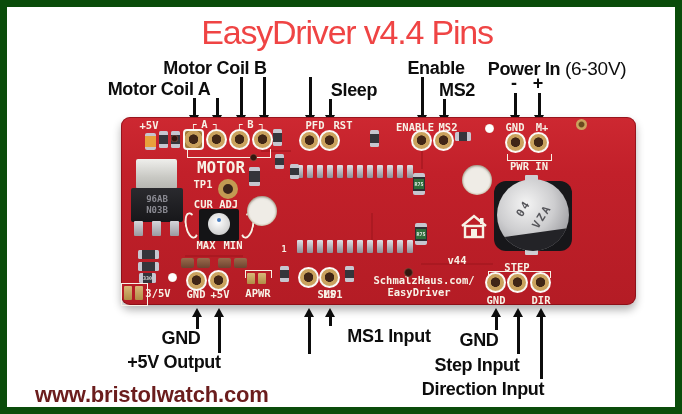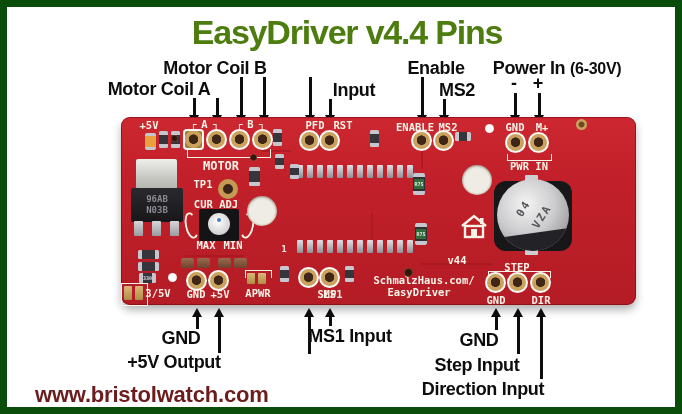--- a/index.html
+++ b/index.html
@@ -4,40 +4,40 @@
 <style>
   :root{
     --border-green:#0a4c0a; --board-red:#c2202a; --board-red-dark:#9e161d;
     --silkscreen:#f7f2e6; --ink:#0d0d0d; --website-maroon:#6b1d1d; --pad-gold:#caa25d;
   }
   html,body{margin:0;padding:0;background:#fff;}
   .frame{position:relative;width:682px;height:414px;box-sizing:border-box;
     border:7px solid var(--border-green);background:#fff;overflow:hidden;
     font-family:"Liberation Sans",sans-serif;}
   .title{position:absolute;left:340px;top:6px;transform:translateX(-50%);
-    font-size:34px;letter-spacing:-1.2px;color:#4d7c0f;white-space:nowrap;font-weight:700;}
+    font-size:34px;letter-spacing:-1.2px;color:#ef4444;white-space:nowrap;font-weight:400;}
   .lbl{position:absolute;transform:translateX(-50%);font-weight:bold;font-size:18px;
     letter-spacing:-.3px;line-height:1;color:var(--ink);white-space:nowrap;}
-  .lbl small{font-size:16px;font-weight:bold;}
+  .lbl small{font-size:19px;font-weight:normal;}
   .sign{position:absolute;transform:translateX(-50%);font-weight:bold;font-size:18px;color:var(--ink);}
   .website{position:absolute;left:28px;top:375px;font-weight:bold;font-size:22px;
     color:var(--website-maroon);letter-spacing:-.2px;}
   
   .ad,.au{position:absolute;width:3px;background:var(--ink);}
   .ad::after{content:"";position:absolute;bottom:-9px;left:-4px;
     border-left:5.5px solid transparent;border-right:5.5px solid transparent;border-top:9px solid var(--ink);}
   .au::after{content:"";position:absolute;top:-9px;left:-4px;
     border-left:5.5px solid transparent;border-right:5.5px solid transparent;border-bottom:9px solid var(--ink);}
   
   .board{position:absolute;left:114px;top:110px;width:515px;height:188px;border-radius:9px;
     background:linear-gradient(180deg,#cd2831 0%,var(--board-red) 30%,#b41c25 100%);
     box-shadow:0 5px 9px rgba(0,0,0,.3), inset 0 0 0 1px rgba(110,8,14,.55);}
   .silk{position:absolute;transform:translateX(-50%);font:bold 10.5px/1 "DejaVu Sans Mono",monospace;
     color:var(--silkscreen);white-space:nowrap;}
-  .silk.big{font-size:12px;}
+  .silk.big{font-size:16px;}
   .silk.sm{font-size:8.5px;}
   .brk{letter-spacing:5px;}
   .bracket{position:absolute;border:1.5px solid var(--silkscreen);}
   .bracket.up{border-top:none;}   
   .bracket.down{border-bottom:none;} 
   .hole{position:absolute;width:21px;height:21px;border-radius:50%;box-sizing:border-box;
     border:2px solid rgba(255,255,255,.95);
     background:radial-gradient(circle at 50% 48%,#402616 0 4.5px,var(--pad-gold) 5px 8.5px,#a07a38 9px);}
   .hole.sq{border-radius:4px;}
   .mount{position:absolute;width:30px;height:30px;border-radius:50%;
@@ -93,21 +93,21 @@
 </style>
 </head>
 <body>
 
 <div class="frame">
 
   <div class="title">EasyDriver v4.4 Pins</div>
 
   <div class="lbl" style="left:152px;top:73px">Motor Coil A</div>
   <div class="lbl" style="left:208px;top:52px">Motor Coil B</div>
-  <div class="lbl" style="left:347px;top:74px">Input</div>
+  <div class="lbl" style="left:347px;top:74px">Sleep</div>
   <div class="lbl" style="left:429px;top:52px">Enable</div>
   <div class="lbl" style="left:450px;top:74px">MS2</div>
   <div class="lbl" style="left:550px;top:52px"><span>Power In</span> <small>(6-30V)</small></div>
   <div class="sign" style="left:507px;top:66px">-</div>
   <div class="sign" style="left:531px;top:66px">+</div>
 
   <div class="ad" style="left:185.5px;top:91px;height:17px"></div>
   <div class="ad" style="left:208.5px;top:91px;height:17px"></div>
   <div class="ad" style="left:232.5px;top:70px;height:38px"></div>
   <div class="ad" style="left:255.5px;top:70px;height:38px"></div>
@@ -121,21 +121,21 @@
   <div class="au" style="left:188.5px;top:310px;height:12px"></div>
   <div class="au" style="left:210.5px;top:310px;height:36px"></div>
   <div class="au" style="left:300.5px;top:310px;height:37px"></div>
   <div class="au" style="left:321.5px;top:310px;height:9px"></div>
   <div class="au" style="left:487.5px;top:310px;height:13px"></div>
   <div class="au" style="left:509.5px;top:310px;height:37px"></div>
   <div class="au" style="left:532.5px;top:310px;height:62px"></div>
 
   <div class="lbl" style="left:174px;top:322px">GND</div>
   <div class="lbl" style="left:167px;top:346px">+5V Output</div>
-  <div class="lbl" style="left:343px;top:320px">MS1 Input</div>
+  <div class="lbl" style="left:382px;top:320px">MS1 Input</div>
   <div class="lbl" style="left:472px;top:324px">GND</div>
   <div class="lbl" style="left:476px;top:373px">Direction Input</div>
   <div class="lbl" style="left:470px;top:349px">Step Input</div>
 
   <div class="website">www.bristolwatch.com</div>
 
   <div class="board">
 
     <div class="trace" style="left:140px;top:33px;width:30px;height:2px"></div>
     <div class="trace" style="left:250px;top:96px;width:2px;height:30px"></div>

